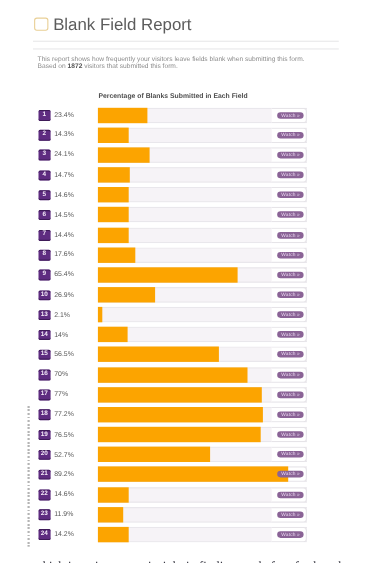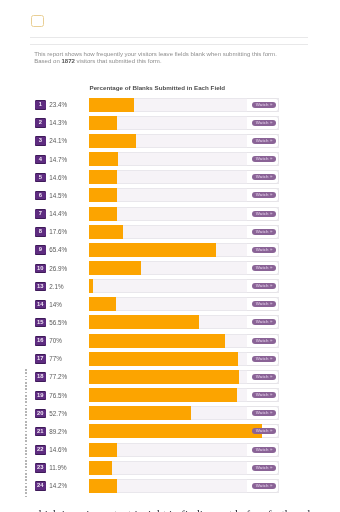--- a/index.html
+++ b/index.html
@@ -24,20 +24,21 @@
   .dotted-guide{position:absolute;left:25px;top:369.2px;width:2px;height:128px;background-image:repeating-linear-gradient(to bottom,#b4b4b4 0,#b4b4b4 1.7px,rgba(0,0,0,0) 1.7px,rgba(0,0,0,0) 3.25px);}
   .footer-text{position:absolute;left:30.5px;top:509.4px;width:320px;font-family:"Liberation Serif",serif;font-size:11.5px;color:#2f2f3a;white-space:nowrap;letter-spacing:0.05px;}
   .watch{position:absolute;right:3px;top:4px;height:6px;width:23.7px;border-radius:3px;background:#8a6396;color:#e9d6f0;font-size:4.4px;line-height:6.2px;white-space:nowrap;text-align:center;box-sizing:border-box;letter-spacing:0.12px;overflow:hidden;}
 </style>
 </head>
 <body>
 
 <div class="page">
   <div class="title-row">
     <span class="title-icon"></span>
+    <span class="title-text">Blank Field Report</span>
   </div>
   <div class="rule rule1"></div>
   <div class="rule rule2"></div>
   <div class="desc">
     <div>This report shows how frequently your visitors leave fields blank when submitting this form.</div>
     <div><span>Based on </span><b>1872</b><span> visitors that submitted this form.</span></div>
   </div>
   <div class="chart-title">Percentage of Blanks Submitted in Each Field</div>
   <div class="rows" id="rows">
       <div class="row">

